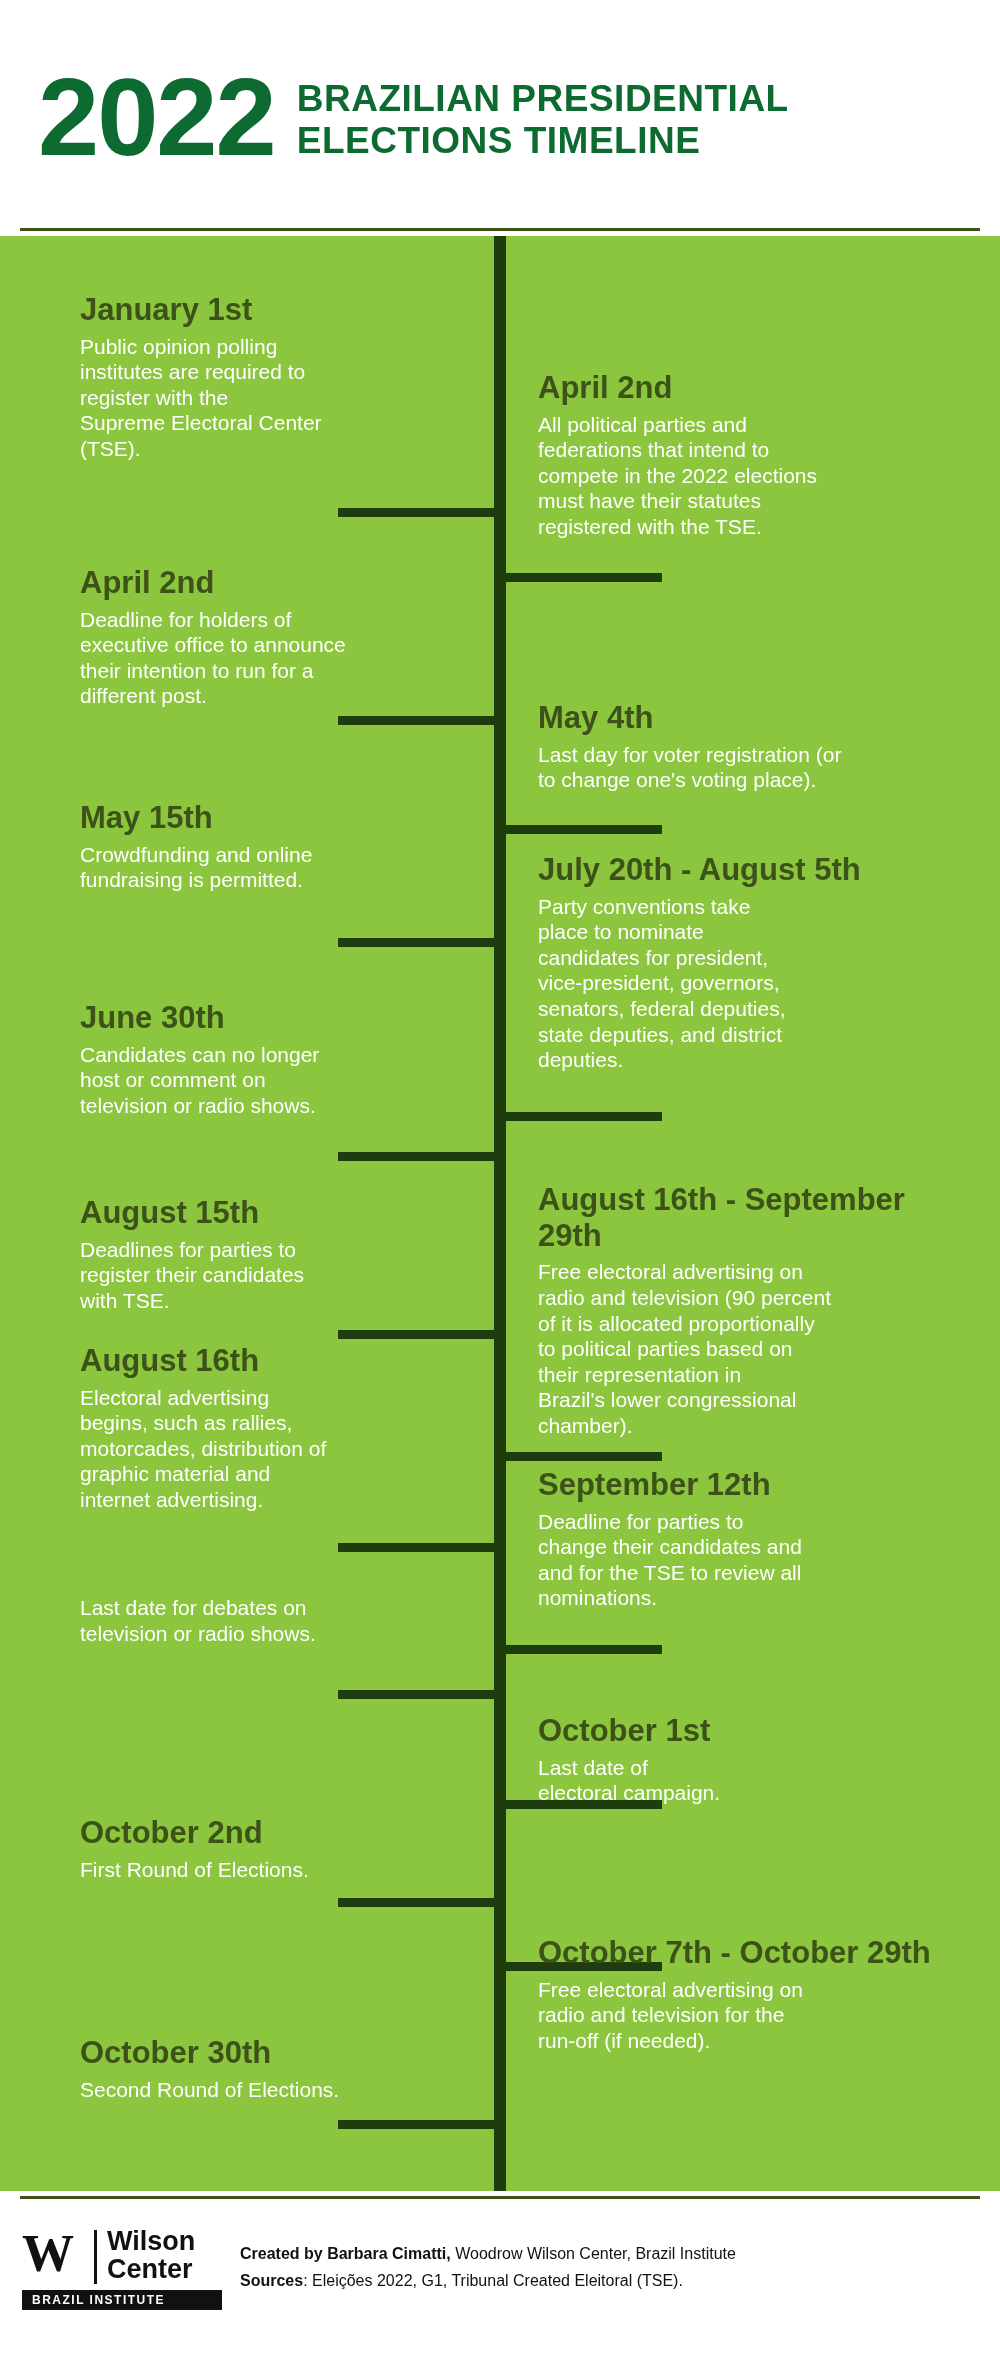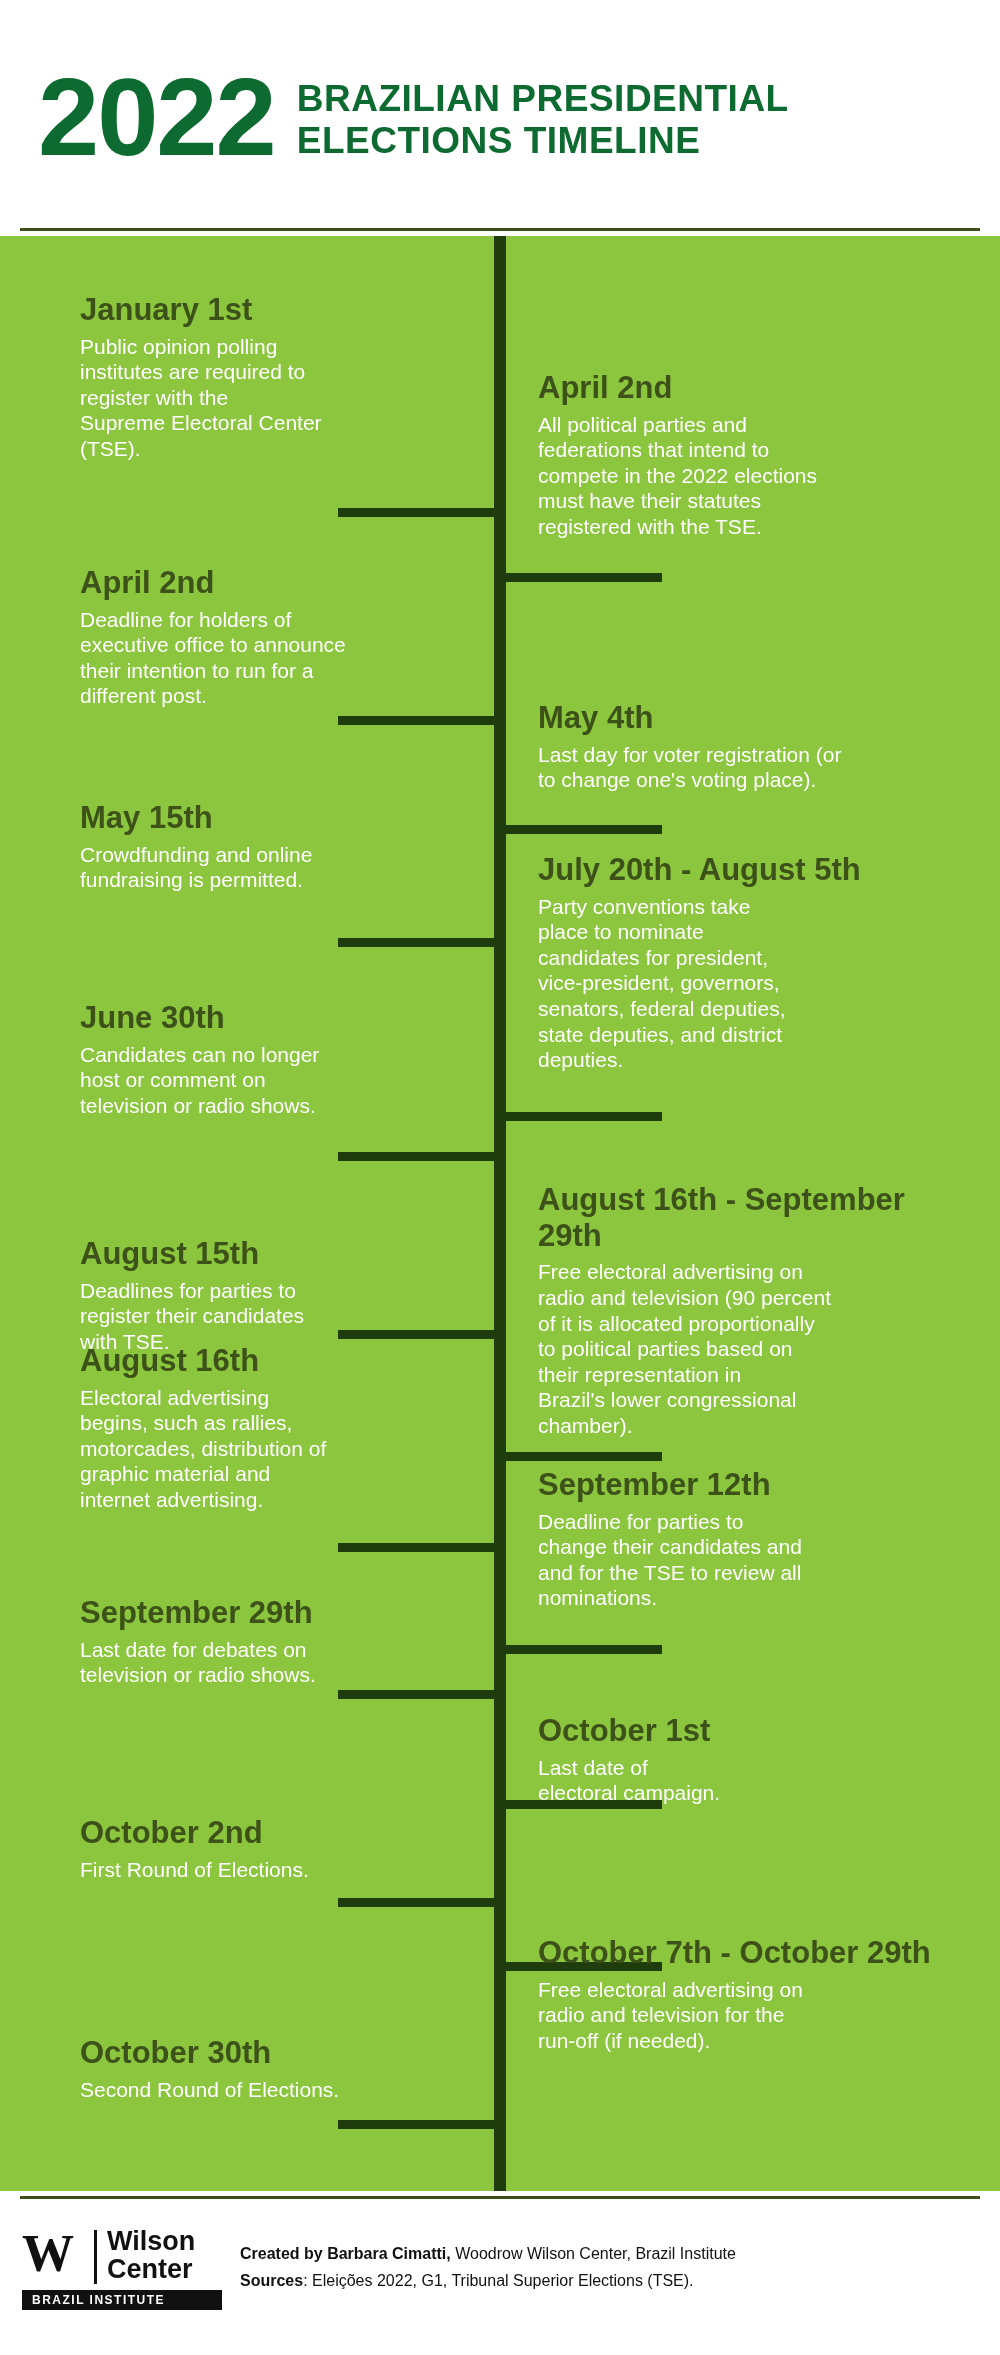--- a/index.html
+++ b/index.html
@@ -263,21 +263,21 @@
 deputies.</div>
   </div>
 
   <div class="entry entry-left" style="top:1000px">
     <div class="entry-date">June 30th</div>
     <div class="entry-text">Candidates can no longer
 host or comment on
 television or radio shows.</div>
   </div>
 
-  <div class="entry entry-left" style="top:1236px">
+  <div class="entry entry-left" style="top:1195px">
     <div class="entry-date">August 15th</div>
     <div class="entry-text">Deadlines for parties to
 register their candidates
 with TSE.</div>
   </div>
 
   <div class="entry entry-right" style="top:1182px">
     <div class="entry-date">August 16th - September 29th</div>
     <div class="entry-text">Free electoral advertising on
 radio and television (90 percent
@@ -299,21 +299,20 @@
 
   <div class="entry entry-right" style="top:1467px">
     <div class="entry-date">September 12th</div>
     <div class="entry-text">Deadline for parties to
 change their candidates and
 and for the TSE to review all
 nominations.</div>
   </div>
 
   <div class="entry entry-left" style="top:1595px">
-    <div class="entry-date">September 29th</div>
     <div class="entry-text">Last date for debates on
 television or radio shows.</div>
   </div>
 
   <div class="entry entry-right" style="top:1713px">
     <div class="entry-date">October 1st</div>
     <div class="entry-text">Last date of
 electoral campaign.</div>
   </div>
 
@@ -345,17 +344,17 @@
       <div>Center</div>
     </div>
     <div class="logo-sub">BRAZIL INSTITUTE</div>
   </div>
 
   <div class="credits">
     <div>
       <b>Created by Barbara Cimatti,</b><span> Woodrow Wilson Center, Brazil Institute</span>
     </div>
     <div>
-      <b>Sources</b><span>: Eleições 2022, G1, Tribunal Superior Elections (TSE).</span>
+      <b>Sources</b><span>: Eleições 2022, G1, Tribunal Created Eleitoral (TSE).</span>
     </div>
   </div>
 
 </div>
 
 </body></html>

